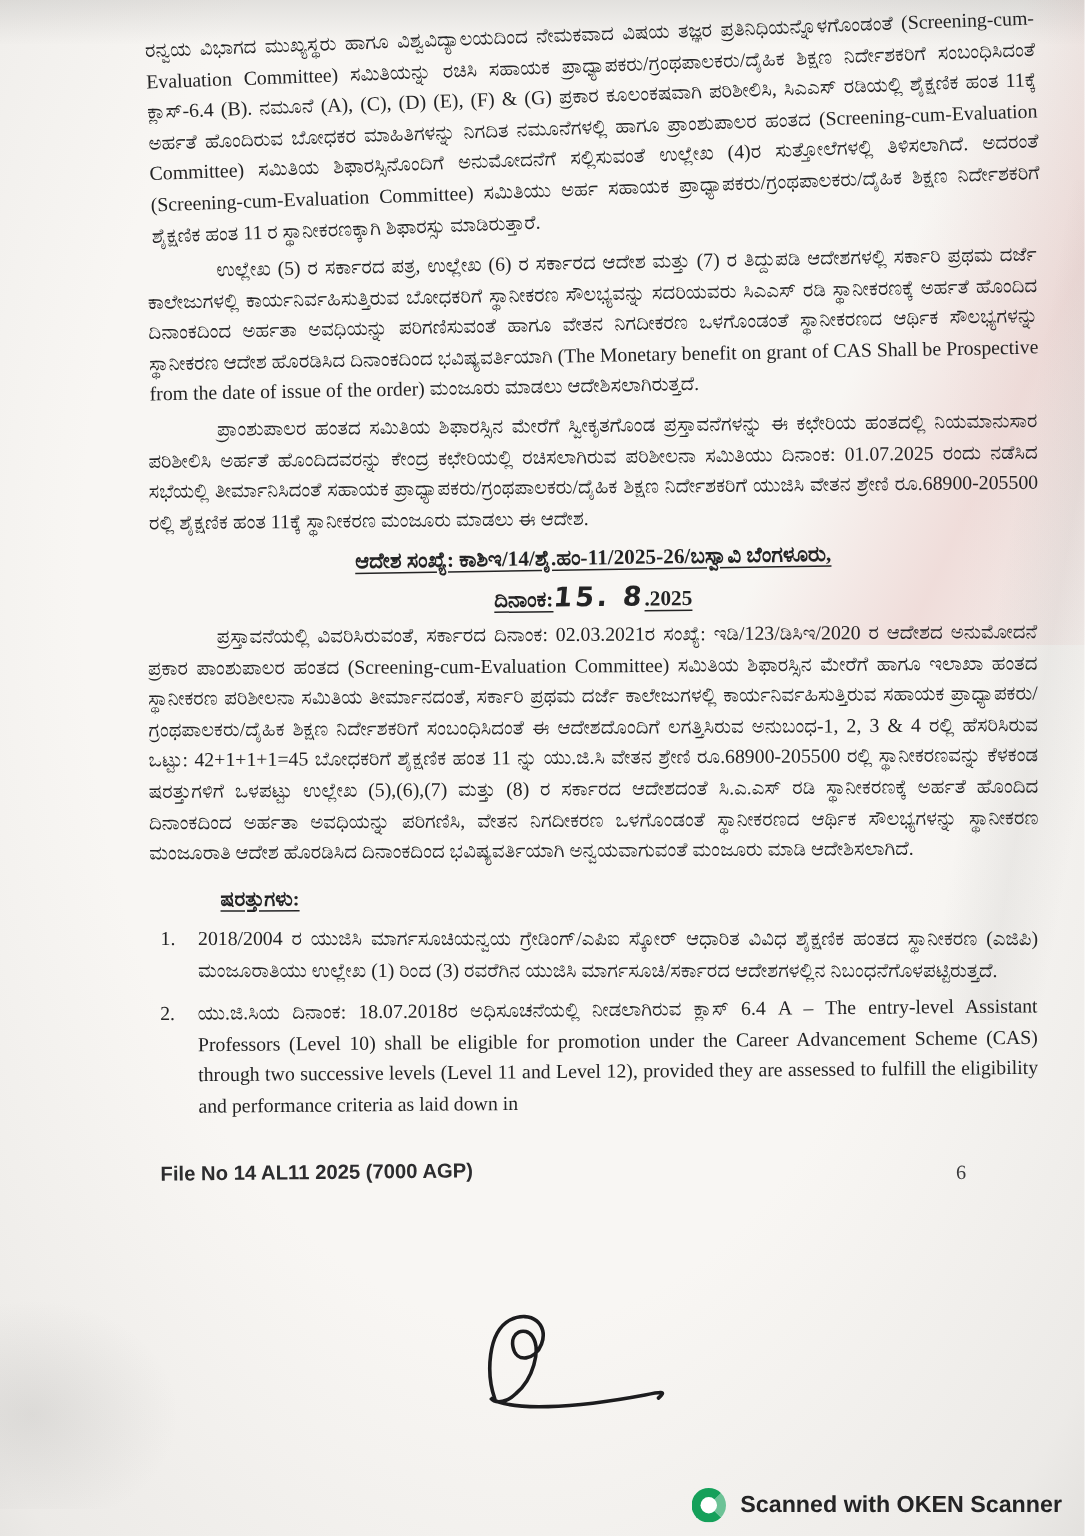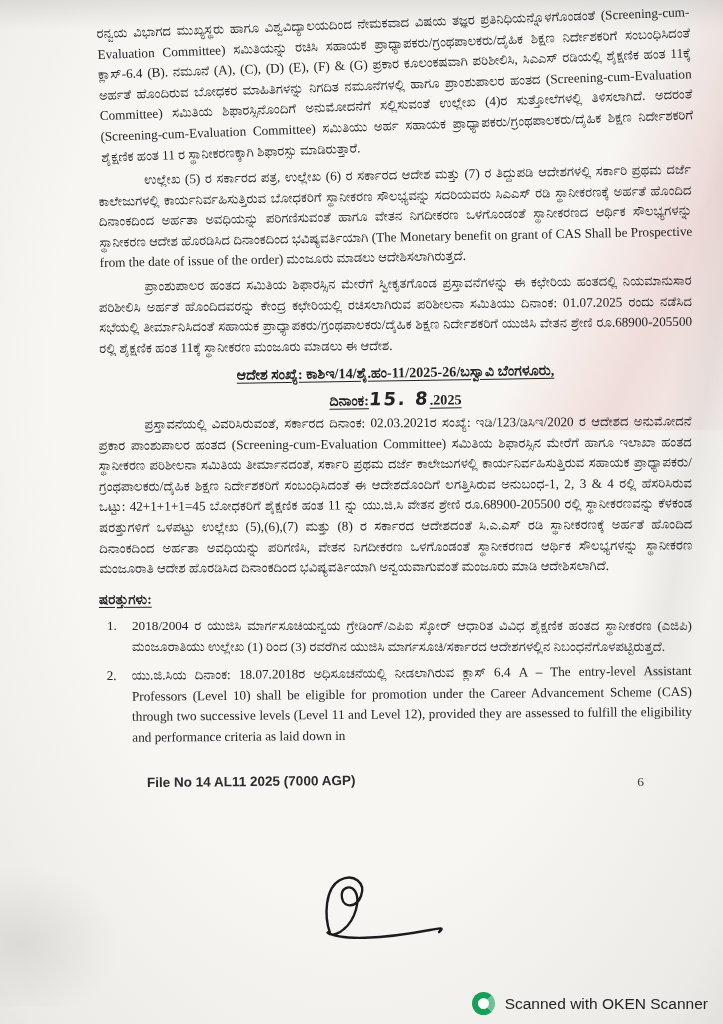--- a/index.html
+++ b/index.html
@@ -33,35 +33,35 @@
 
   .order-heading{margin-top:9px;margin-bottom:2px;text-align:center;font-weight:bold;font-size:14.2px;
     transform:rotate(-0.9deg);transform-origin:0 50%;}
   .order-heading .u{text-decoration:underline;text-underline-offset:3px;}
   .date-line{text-align:center;font-weight:bold;font-size:14.2px;margin-bottom:6px;transform:rotate(-0.6deg);}
   .date-line .u{text-decoration:underline;text-underline-offset:3px;}
   .handwritten{font-size:18px;font-weight:600;letter-spacing:2px;display:inline-block;transform:skewX(-6deg);
     font-family:"DejaVu Sans", sans-serif;}
 
   .cond-heading{font-weight:bold;font-size:13.6px;margin:12px 0 9px;transform:rotate(-0.2deg);}
-  .cond-heading span{text-decoration:underline;text-underline-offset:3px;}
+  .cond-heading span{text-decoration:underline;text-underline-offset:3px;margin-left:48px;}
   .cond-item{display:flex;gap:9px;margin:0 0 9px 8px;transform-origin:0 50%;}
   .cond-item.second{transform:rotate(-0.5deg);}
   .cond-num{width:16px;flex:0 0 auto;text-align:left;font-size:13.2px;line-height:20.6px;}
   .cond-text{flex:1;text-align:justify;font-size:13.2px;line-height:20.6px;margin:0;}
 
   .footer-row{display:flex;justify-content:space-between;align-items:flex-start;
-    padding:16px 46px 0 8px;font-size:13.5px;margin-left:40px;}
+    padding:16px 46px 0 8px;font-size:13.5px;}
   .file-no{font-family:"Liberation Sans", sans-serif;font-weight:bold;color:#2c2c2e;transform:rotate(-0.6deg);}
   .page-num{color:#3a3a3c;padding-right:2px;}
 
   .signature{position:absolute;left:300px;top:858px;pointer-events:none;}
 
   .scanner{position:absolute;right:15px;bottom:9px;display:flex;align-items:center;gap:10px;
-    font-family:"Liberation Sans", sans-serif;font-weight:normal;font-size:15.5px;color:#40474
+    font-family:"Liberation Sans", sans-serif;font-weight:bold;font-size:15.5px;color:#40474
 
 
 
 
 
 
 5;}
   .oken-circle{width:11px;height:11px;border-radius:50%;border:6px solid #15a05a;
     border-right-color:#6cc296;box-sizing:content-box;background:#ffffff;}
 </style>

